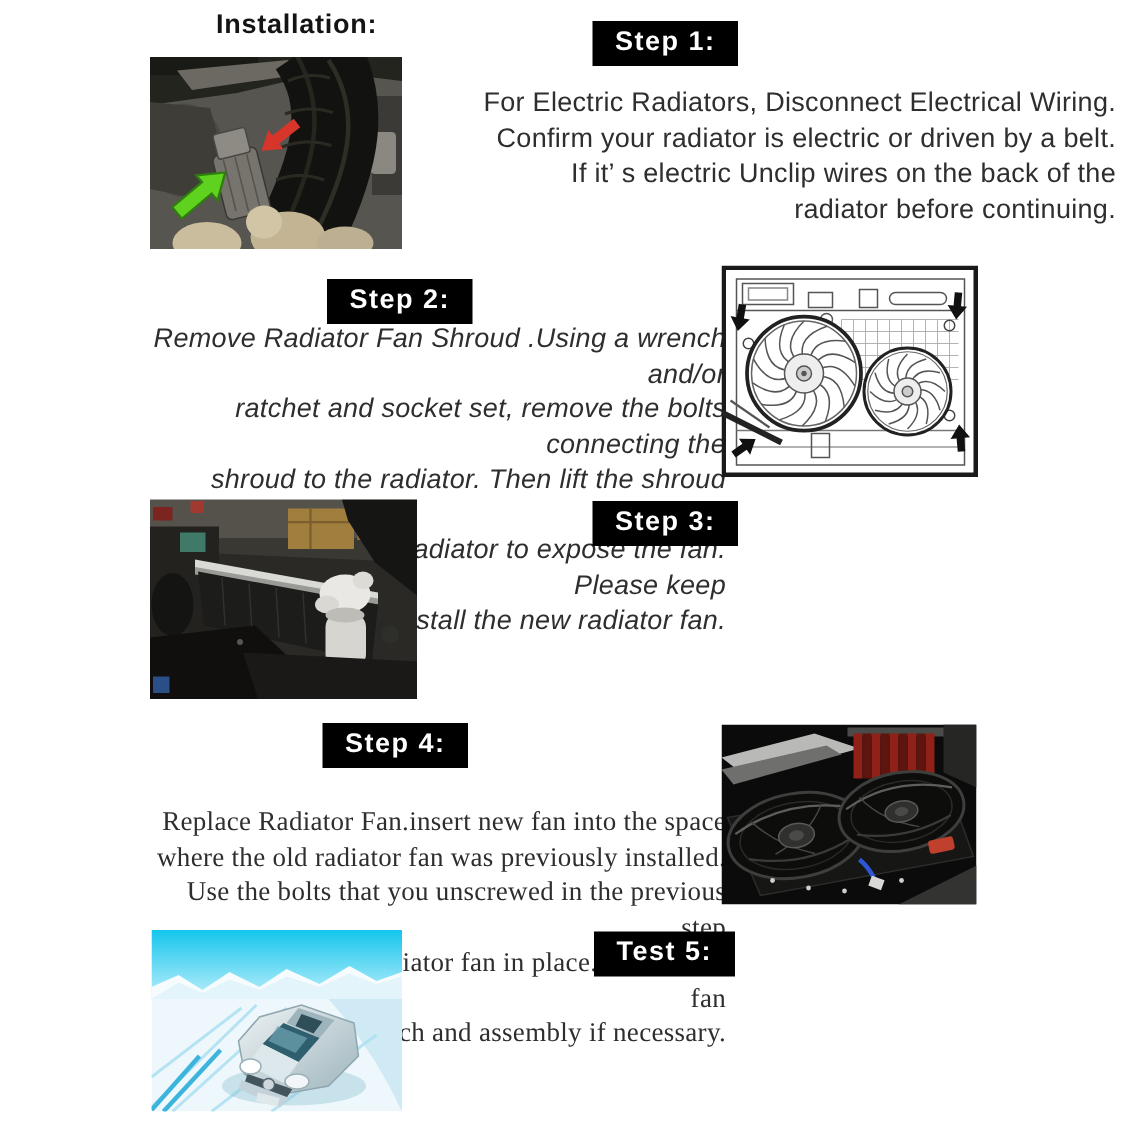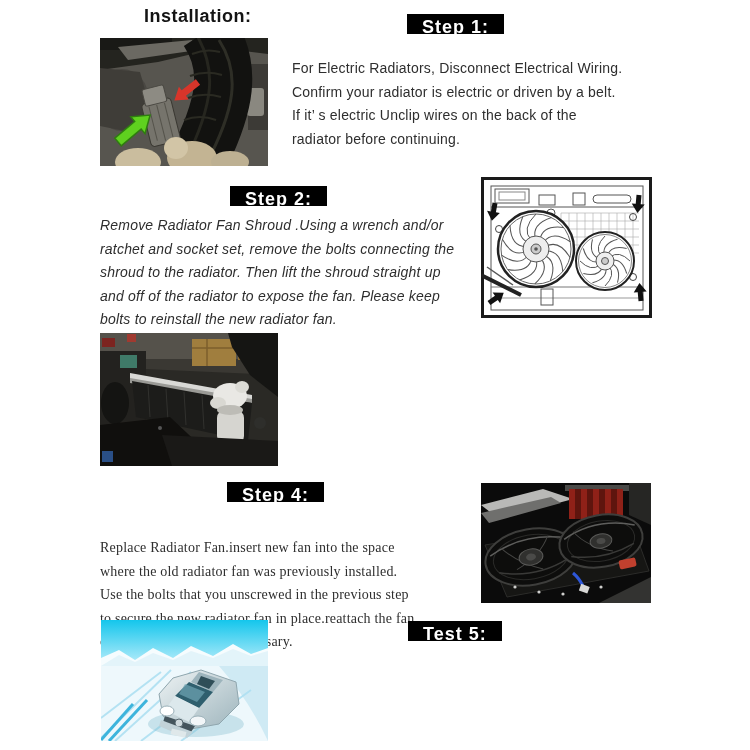--- a/index.html
+++ b/index.html
@@ -6,27 +6,26 @@
   #canvas{
     position:relative;width:750px;height:750px;background:#ffffff;overflow:hidden;
     font-family:"Liberation Sans",sans-serif;
   }
   .page-title{
     position:absolute;left:100px;top:6px;font-size:18px;font-weight:600;
     color:#141414;letter-spacing:.5px;margin-left:44px;
   }
   .badge{
     position:absolute;background:#000;color:#fff;font-weight:bold;font-size:18px;
-    line-height:26px;height:20px;padding:0 15px;letter-spacing:1px;text-align:right;
+    line-height:26px;height:30px;padding:0 15px;letter-spacing:1px;text-align:right;
     box-sizing:border-box;
-    margin-left:12px;
   }
   .step-text{
-    position:absolute;font-size:14px;line-height:23.5px;color:#2e2e2e;
-    letter-spacing:.2px;white-space:pre-line;
+    position:absolute;font-size:18px;line-height:23.5px;color:#2e2e2e;
+    letter-spacing:.2px;white-space:pre-line;text-align:right;
   }
   .photo{position:absolute;}
   .photo svg{display:block;}
 </style>
 </head>
 <body>
 
 <div id="canvas">
 
   <div class="page-title">Installation:</div>
@@ -164,20 +163,21 @@
       </g>
       <use href="#d-arrow" transform="translate(14,26) rotate(100)"></use>
       <use href="#d-arrow" transform="translate(158,18) rotate(95)"></use>
       <use href="#d-arrow" transform="translate(160,124) rotate(-95)"></use>
       <line x1="0" y1="98" x2="40" y2="118" stroke="#222" stroke-width="4"></line>
       <line x1="6" y1="90" x2="32" y2="108" stroke="#555" stroke-width="1.5"></line>
       <use href="#d-arrow" transform="translate(8,126) rotate(-35)"></use>
     </svg>
   </div>
 
+  <div class="badge" style="left:395px;top:334px;">Step 3:</div>
 
   <div class="photo" style="left:100px;top:333px;">
     <svg width="178" height="133" viewBox="0 0 178 133">
       <rect width="178" height="133" fill="#2a2925"></rect>
       <rect width="178" height="26" fill="#55524b"></rect>
       <polygon points="0,26 178,26 178,42 0,34" fill="#3a3833"></polygon>
       <rect x="92" y="6" width="44" height="27" fill="#a07e3e"></rect>
       <line x1="92" y1="15" x2="136" y2="15" stroke="#7c5f2c" stroke-width="1.5"></line>
       <line x1="107" y1="6" x2="107" y2="33" stroke="#7c5f2c" stroke-width="1.5"></line>
       <rect x="138" y="4" width="27" height="23" fill="#8a6a31"></rect>

